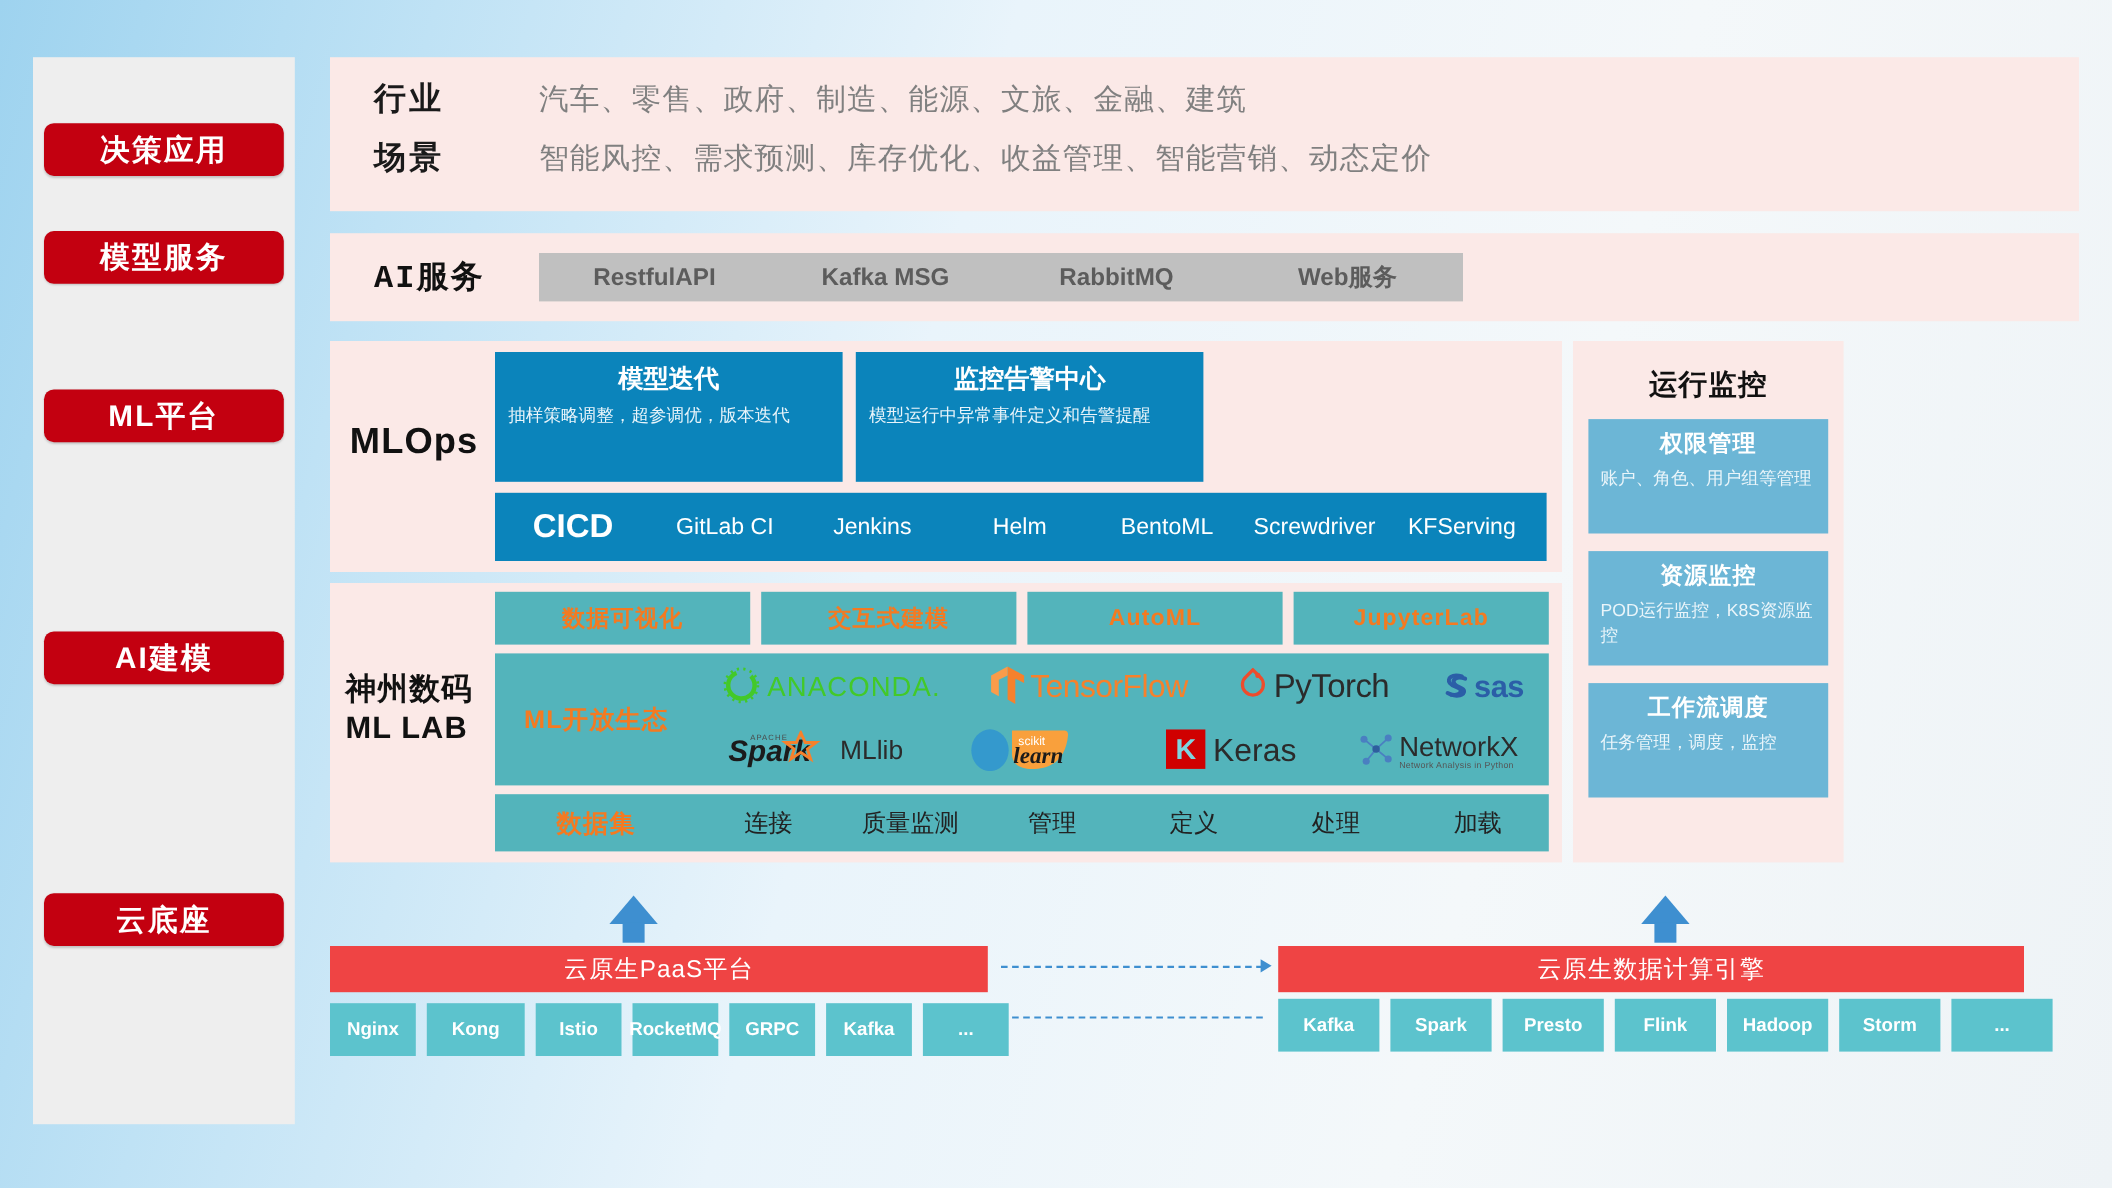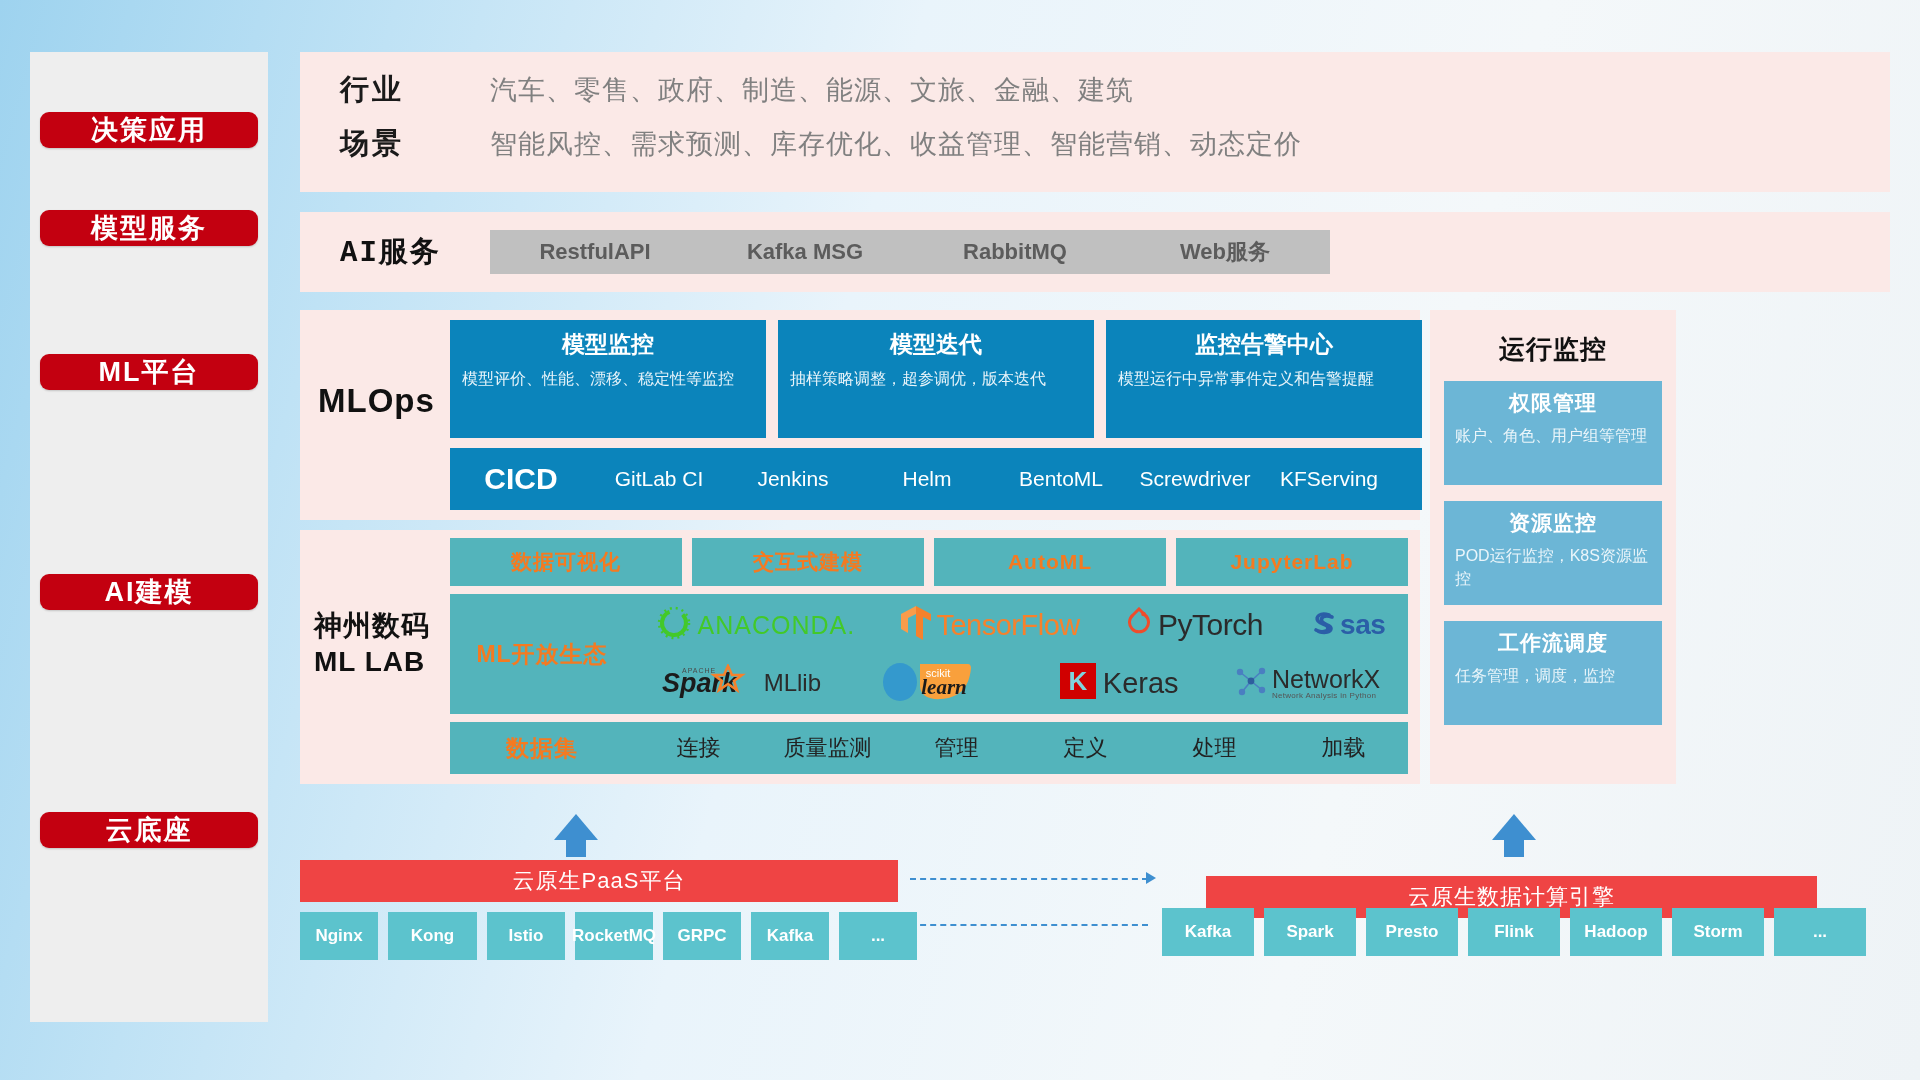--- a/index.html
+++ b/index.html
@@ -13,21 +13,21 @@
   
   #left-rail {
     position: absolute; left: 30px; top: 52px; width: 238px; height: 970px;
     background: #eeeeee;
     display: flex; flex-direction: column; align-items: center;
   }
   .rail-badge {
     background: #c30010; color: #ffffff; border-radius: 9px;
     font-size: 27px; font-weight: bold; letter-spacing: 2px;
     display: flex; align-items: center; justify-content: center;
-    width: 218px; height: 36px; position: absolute; left: 10px;
+    width: 218px; height: 48px; position: absolute; left: 10px;
     box-shadow: 0 1px 2px rgba(0,0,0,.18);
   }
 
   
   #main { position: absolute; left: 300px; top: 52px; width: 1590px; }
 
   .band { background: #fbe9e7; }
 
   
   #row-apps {
@@ -189,24 +189,20 @@
       <div class="ai-chip">Kafka MSG</div>
       <div class="ai-chip">RabbitMQ</div>
       <div class="ai-chip">Web服务</div>
     </div>
   </div>
 
   <div class="band" id="row-mlops">
     <div class="mlops-key">MLOps</div>
     <div class="mlops-right">
       <div class="mlops-cards">
-        <div class="mlops-card">
-          <h4>模型监控</h4>
-          <p>模型评价、性能、漂移、稳定性等监控</p>
-        </div>
         <div class="mlops-card">
           <h4>模型迭代</h4>
           <p>抽样策略调整，超参调优，版本迭代</p>
         </div>
         <div class="mlops-card">
           <h4>监控告警中心</h4>
           <p>模型运行中异常事件定义和告警提醒</p>
         </div>
       </div>
       <div class="cicd-bar">
@@ -370,21 +366,21 @@
   </div>
 
   <div id="row-cloud">
 
     <div class="arrow-up" style="left:254px; top:0;"></div>
     <div class="arrow-stem" style="left:266px; top:25px;"></div>
     <div class="arrow-up" style="left:1192px; top:0;"></div>
     <div class="arrow-stem" style="left:1204px; top:25px;"></div>
 
     <div class="cloud-bar" style="left:0; top:46px; width:598px;">云原生PaaS平台</div>
-    <div class="cloud-bar" style="left:906px; top:46px; width:611px;margin-top:16px;">云原生数据计算引擎</div>
+    <div class="cloud-bar" style="left:862px; top:46px; width:678px;">云原生数据计算引擎</div>
 
     <div class="dash-arrow" style="left:610px; top:64px; width:238px;"></div>
     <div class="dash-head" style="left:846px; top:58px; border-left:10px solid #3e8fd0;"></div>
     <div class="dash-arrow" style="left:610px; top:110px; width:238px;"></div>
     <div class="dash-head" style="left:602px; top:104px; border-right:10px solid #3e8fd0;"></div>
 
     <div class="chip-row" style="left:0; top:98px;">
       <div class="cloud-chip" style="width:78px;">Nginx</div>
       <div class="cloud-chip" style="width:89px;">Kong</div>
       <div class="cloud-chip" style="width:78px;">Istio</div>

